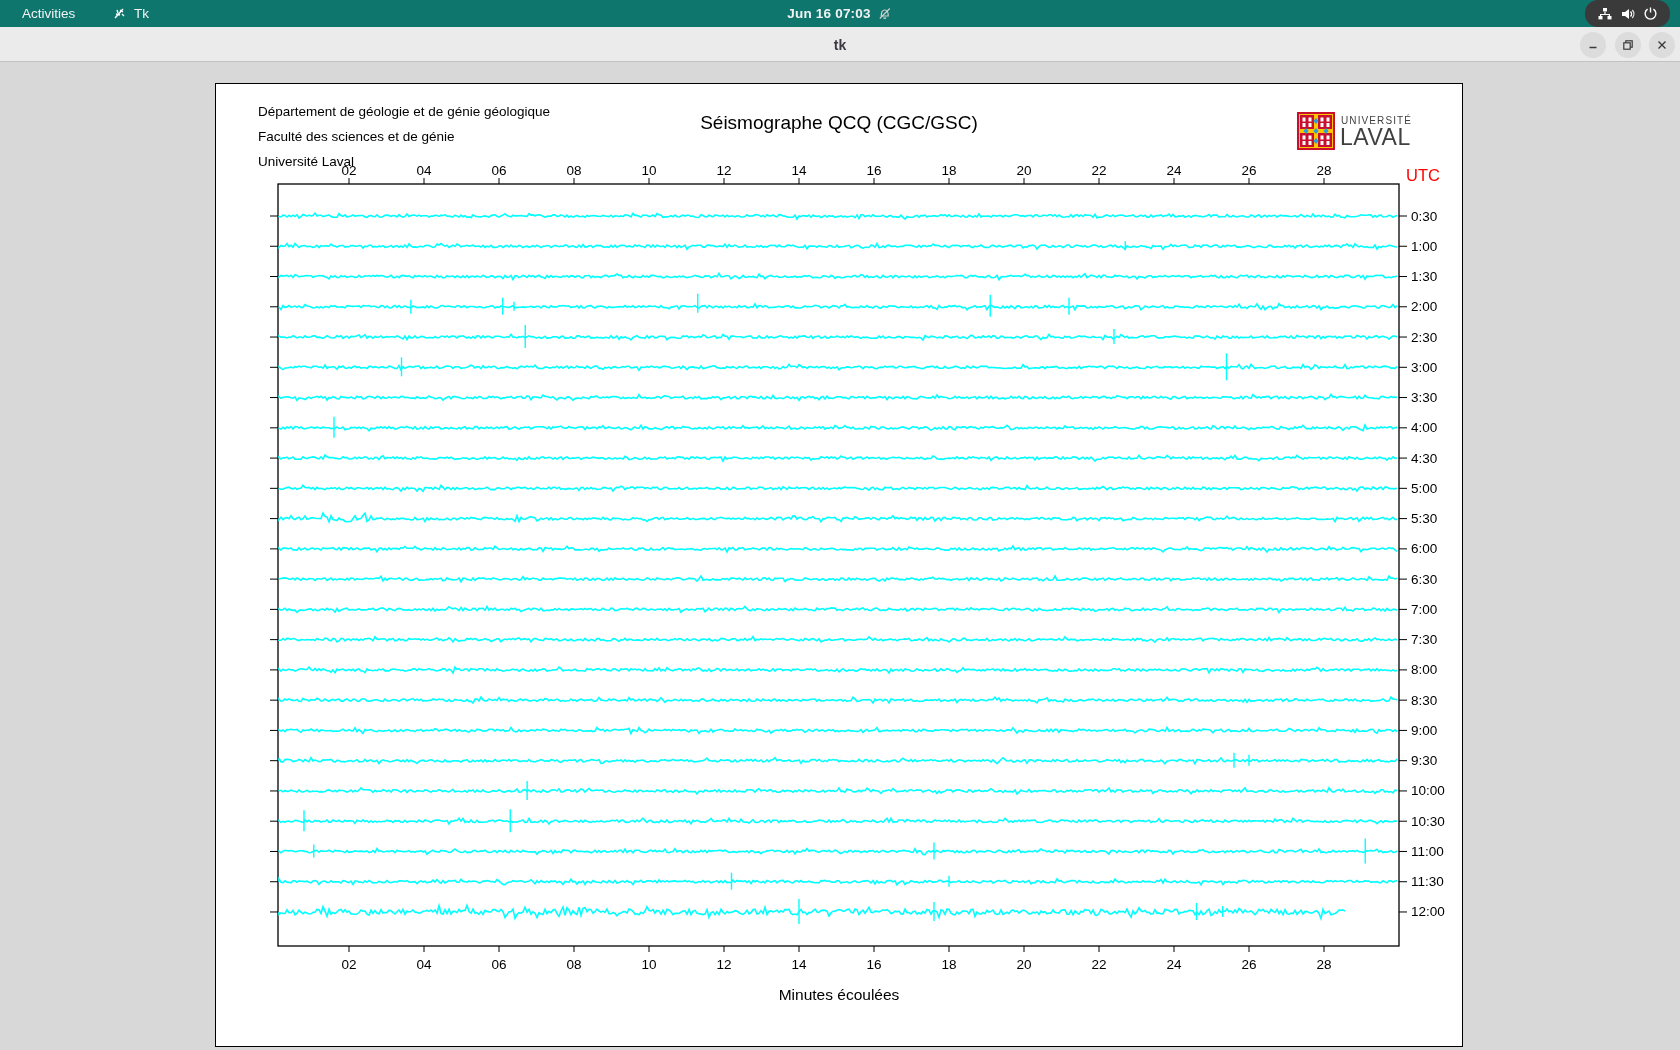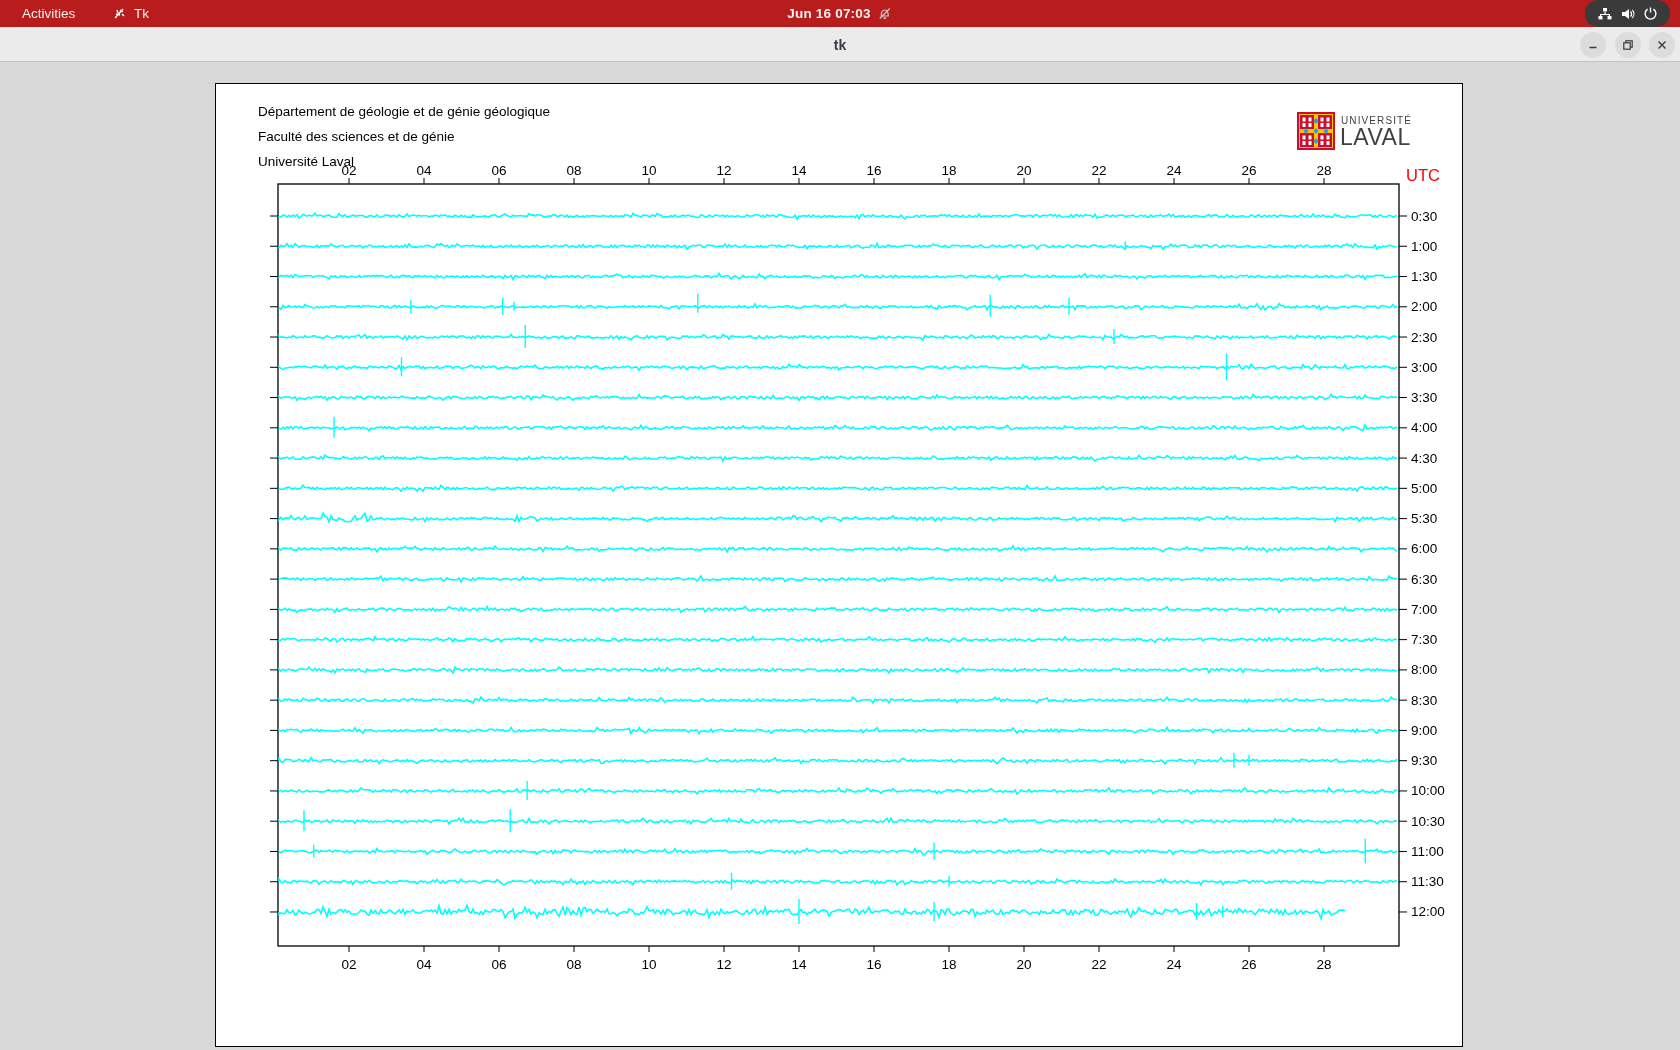--- a/index.html
+++ b/index.html
@@ -1,21 +1,21 @@
 <!DOCTYPE html>
 <html><head>
 <meta charset="utf-8">
 <style>
   * { margin:0; padding:0; box-sizing:border-box; }
   html,body { width:1680px; height:1050px; overflow:hidden;
               font-family:"Liberation Sans", sans-serif; background:#d8d8d8; }
 
   
   #topbar { position:absolute; left:0; top:0; width:1680px; height:27px;
-            background:#b91c1c; color:#f2f2f2; font-size:13.5px; }
+            background:#0f766e; color:#f2f2f2; font-size:13.5px; }
   #topbar .tb-item { position:absolute; top:0; height:27px; display:flex;
                      align-items:center; gap:7px; }
   #activities { left:14px; padding:0 8px; border-radius:5px; }
   #tk-appmenu { left:106px; padding:0 6px; }
   #clock-group { left:50%; transform:translateX(-50%); gap:14px; }
   #clock-group .clock-text { font-weight:bold; letter-spacing:.2px; }
   #quick-settings { right:10px; background:#3a3a3a; border-radius:13px;
                     height:22px; top:2px; padding:0 12px; gap:14px; }
   .tb-icon { display:flex; align-items:center; }
 
@@ -135,20 +135,21 @@
   </div>
 </div>
 
 <div id="win-body">
   <div id="canvas">
 
     <div class="hdr-left">Département de géologie et de génie géologique
 Faculté des sciences et de génie
 Université Laval</div>
 
+    <div id="chart-title">Séismographe QCQ (CGC/GSC)</div>
 
     <div id="logo">
       <svg id="logo-shield" width="38" height="38" viewBox="0 0 38 38">
         <rect x="0" y="0" width="38" height="38" fill="#c8102e"></rect>
         <rect x="2" y="2" width="34" height="34" fill="#ffc600"></rect>
         <g fill="#c8102e">
           <rect x="3" y="3" width="14" height="14"></rect>
             <rect x="21" y="3" width="14" height="14"></rect>
           <rect x="3" y="21" width="14" height="14"></rect>
             <rect x="21" y="21" width="14" height="14"></rect>
@@ -359,14 +360,15 @@
         <line x1="54" y1="827.98" x2="62" y2="827.98" stroke="#000"></line>
         <line x1="1183" y1="827.98" x2="1191" y2="827.98" stroke="#000"></line>
         <text x="1195" y="832.48" font-size="13.5" fill="#000">12:00</text>
         <path d="M63 827.98 L63 830.2 L65 828.8 L67 829.5 L69 829.4 L71 825.8 L73 828.8 L75 828.7 L77 826.4 L79 830.8 L81 829.5 L83 826.1 L85 828.2 L87 829.7 L89 828.1 L91 828.9 L93 830.0 L95 829.8 L97 828.4 L99 828.3 L101 825.4 L103 825.7 L105 829.6 L107 822.8 L109 827.1 L111 832.3 L113 825.2 L115 830.2 L117 828.4 L119 829.5 L121 827.8 L123 825.9 L125 825.5 L127 828.2 L129 825.7 L131 828.2 L133 827.0 L135 829.9 L137 830.0 L139 830.3 L141 830.1 L143 828.5 L145 826.0 L147 827.2 L149 827.1 L151 830.1 L153 831.2 L155 826.1 L157 829.4 L159 826.6 L161 829.2 L163 829.7 L165 825.6 L167 829.1 L169 828.5 L171 828.6 L173 826.2 L175 826.8 L177 828.6 L179 830.0 L181 827.7 L183 826.0 L185 828.9 L187 825.4 L189 830.2 L191 827.0 L193 827.9 L195 827.5 L197 825.8 L199 828.2 L201 828.4 L203 829.2 L205 828.7 L207 827.2 L209 827.0 L211 826.4 L213 827.4 L215 826.1 L217 827.8 L219 825.9 L221 829.3 L223 821.7 L225 829.3 L227 830.1 L229 825.6 L231 829.6 L233 825.3 L235 830.2 L237 827.3 L239 827.4 L241 828.6 L243 825.4 L245 827.7 L247 826.5 L249 826.4 L251 821.4 L253 827.6 L255 829.3 L257 825.1 L259 829.3 L261 828.6 L263 830.3 L265 827.6 L267 830.4 L269 826.3 L271 827.4 L273 827.9 L275 828.0 L277 825.6 L279 825.5 L281 827.0 L283 827.6 L285 825.5 L287 827.7 L289 833.5 L291 830.6 L293 827.8 L295 827.8 L297 825.2 L299 834.4 L301 830.5 L303 828.7 L305 829.2 L307 827.9 L309 823.3 L311 828.3 L313 825.4 L315 830.2 L317 827.8 L319 829.2 L321 833.5 L323 828.7 L325 829.9 L327 830.6 L329 825.3 L331 829.8 L333 827.3 L335 828.6 L337 826.0 L339 825.5 L341 829.7 L343 832.3 L345 827.0 L347 823.1 L349 831.4 L351 823.7 L353 826.1 L355 830.6 L357 826.8 L359 829.3 L361 830.5 L363 823.1 L365 831.3 L367 824.3 L369 823.5 L371 827.7 L373 825.3 L375 825.7 L377 829.3 L379 827.5 L381 825.1 L383 827.0 L385 828.2 L387 827.1 L389 828.4 L391 825.1 L393 829.7 L395 829.8 L397 828.5 L399 829.4 L401 831.8 L403 829.5 L405 828.9 L407 827.8 L409 827.5 L411 829.0 L413 824.9 L415 825.7 L417 827.4 L419 830.3 L421 829.8 L423 830.8 L425 828.2 L427 829.5 L429 827.0 L431 822.7 L433 826.6 L435 827.0 L437 825.4 L439 829.3 L441 826.4 L443 826.9 L445 830.2 L447 826.2 L449 830.2 L451 825.3 L453 826.0 L455 827.8 L457 830.7 L459 829.4 L461 829.3 L463 829.5 L465 828.2 L467 827.0 L469 826.8 L471 830.2 L473 825.5 L475 830.7 L477 827.1 L479 826.4 L481 829.3 L483 829.6 L485 830.1 L487 830.6 L489 830.0 L491 825.7 L493 833.4 L495 828.8 L497 827.7 L499 830.6 L501 827.7 L503 830.6 L505 825.2 L507 828.3 L509 829.9 L511 827.6 L513 828.8 L515 828.2 L517 827.9 L519 826.6 L521 827.1 L523 828.7 L525 829.7 L527 830.4 L529 829.0 L531 826.2 L533 829.9 L535 828.8 L537 825.8 L539 825.2 L541 830.1 L543 829.4 L545 826.6 L547 829.4 L549 823.2 L551 830.6 L553 827.3 L555 826.9 L557 827.8 L559 827.2 L561 826.2 L563 828.4 L565 826.7 L567 827.9 L569 825.5 L571 825.9 L573 825.3 L575 829.5 L577 830.7 L579 830.1 L581 830.7 L583 827.8 L585 825.5 L587 828.8 L589 828.1 L591 830.5 L593 828.4 L595 828.7 L597 826.9 L599 825.1 L601 828.0 L603 828.3 L605 826.4 L607 826.1 L609 826.4 L611 827.2 L613 832.0 L615 828.8 L617 827.2 L619 827.1 L621 826.2 L623 825.6 L625 826.0 L627 827.1 L629 826.9 L631 825.4 L633 825.1 L635 828.2 L637 829.0 L639 825.1 L641 825.8 L643 830.7 L645 827.9 L647 826.2 L649 829.3 L651 826.5 L653 823.3 L655 828.2 L657 828.7 L659 827.1 L661 827.4 L663 827.9 L665 826.9 L667 825.8 L669 826.5 L671 825.7 L673 827.0 L675 829.5 L677 828.8 L679 827.2 L681 827.8 L683 827.1 L685 829.9 L687 830.2 L689 825.1 L691 828.6 L693 828.5 L695 830.0 L697 827.7 L699 827.1 L701 830.1 L703 828.8 L705 830.0 L707 827.4 L709 829.2 L711 825.4 L713 826.1 L715 830.0 L717 826.7 L719 826.7 L721 827.9 L723 833.3 L725 825.8 L727 826.7 L729 830.4 L731 825.2 L733 825.3 L735 829.1 L737 830.5 L739 830.9 L741 828.0 L743 829.9 L745 828.3 L747 826.8 L749 827.3 L751 827.3 L753 829.7 L755 825.6 L757 825.3 L759 832.5 L761 828.0 L763 829.8 L765 830.1 L767 828.5 L769 829.6 L771 826.2 L773 828.3 L775 827.4 L777 826.1 L779 829.5 L781 830.4 L783 829.8 L785 825.9 L787 830.4 L789 829.2 L791 828.2 L793 829.7 L795 826.8 L797 825.9 L799 827.5 L801 826.9 L803 829.2 L805 827.5 L807 826.1 L809 826.7 L811 828.1 L813 829.9 L815 829.7 L817 828.2 L819 828.9 L821 827.9 L823 830.3 L825 827.0 L827 828.6 L829 827.7 L831 829.9 L833 829.0 L835 829.1 L837 825.9 L839 828.6 L841 828.8 L843 829.1 L845 826.5 L847 825.9 L849 825.8 L851 830.0 L853 830.4 L855 826.6 L857 830.8 L859 826.8 L861 828.9 L863 830.2 L865 827.3 L867 828.1 L869 825.5 L871 826.3 L873 826.2 L875 829.4 L877 826.1 L879 830.8 L881 831.4 L883 829.6 L885 825.3 L887 826.5 L889 828.2 L891 827.0 L893 829.6 L895 830.1 L897 828.7 L899 827.6 L901 829.5 L903 826.9 L905 827.9 L907 827.4 L909 828.7 L911 825.1 L913 829.9 L915 833.1 L917 826.8 L919 829.9 L921 827.5 L923 823.8 L925 826.8 L927 827.6 L929 826.5 L931 828.5 L933 828.3 L935 830.2 L937 829.8 L939 825.7 L941 829.3 L943 828.9 L945 829.9 L947 829.7 L949 825.3 L951 826.1 L953 826.6 L955 827.8 L957 827.3 L959 825.3 L961 825.6 L963 830.1 L965 828.5 L967 828.5 L969 827.4 L971 827.7 L973 826.3 L975 826.6 L977 826.8 L979 830.6 L981 828.2 L983 830.5 L985 827.0 L987 830.6 L989 829.4 L991 826.9 L993 825.1 L995 831.5 L997 830.1 L999 827.6 L1001 829.4 L1003 825.7 L1005 828.4 L1007 827.3 L1009 827.3 L1011 824.9 L1013 827.7 L1015 827.0 L1017 829.0 L1019 825.8 L1021 828.4 L1023 824.5 L1025 826.1 L1027 828.8 L1029 825.9 L1031 828.0 L1033 827.7 L1035 826.9 L1037 828.7 L1039 830.6 L1041 828.5 L1043 825.4 L1045 826.8 L1047 825.4 L1049 827.7 L1051 827.1 L1053 829.2 L1055 825.3 L1057 827.4 L1059 828.4 L1061 825.4 L1063 829.6 L1065 826.9 L1067 830.7 L1069 825.7 L1071 829.7 L1073 830.4 L1075 829.1 L1077 829.6 L1079 826.3 L1081 830.3 L1083 828.2 L1085 826.3 L1087 830.0 L1089 827.4 L1091 827.6 L1093 828.4 L1095 829.2 L1097 828.6 L1099 827.3 L1101 826.9 L1103 829.5 L1105 834.6 L1107 825.4 L1109 829.6 L1111 828.2 L1113 827.0 L1115 830.7 L1117 830.2 L1119 829.5 L1121 828.3 L1123 826.0 L1125 826.2 L1127 825.9 L1129 827.1" fill="none" stroke="#00ffff" stroke-width="1.6"></path>
         <line x1="583" y1="814.98" x2="583" y2="839.98" stroke="#00ffff" stroke-width="1.4"></line>
         <line x1="718" y1="817.98" x2="718" y2="836.98" stroke="#00ffff" stroke-width="1.4"></line>
         <line x1="980.5" y1="818.98" x2="980.5" y2="835.98" stroke="#00ffff" stroke-width="1.4"></line>
         <line x1="1006.75" y1="821.98" x2="1006.75" y2="832.98" stroke="#00ffff" stroke-width="1.4"></line>
       </svg>
 
+    <div id="xaxis-label">Minutes écoulées</div>
   </div>
 </div>
 
 </body></html>

